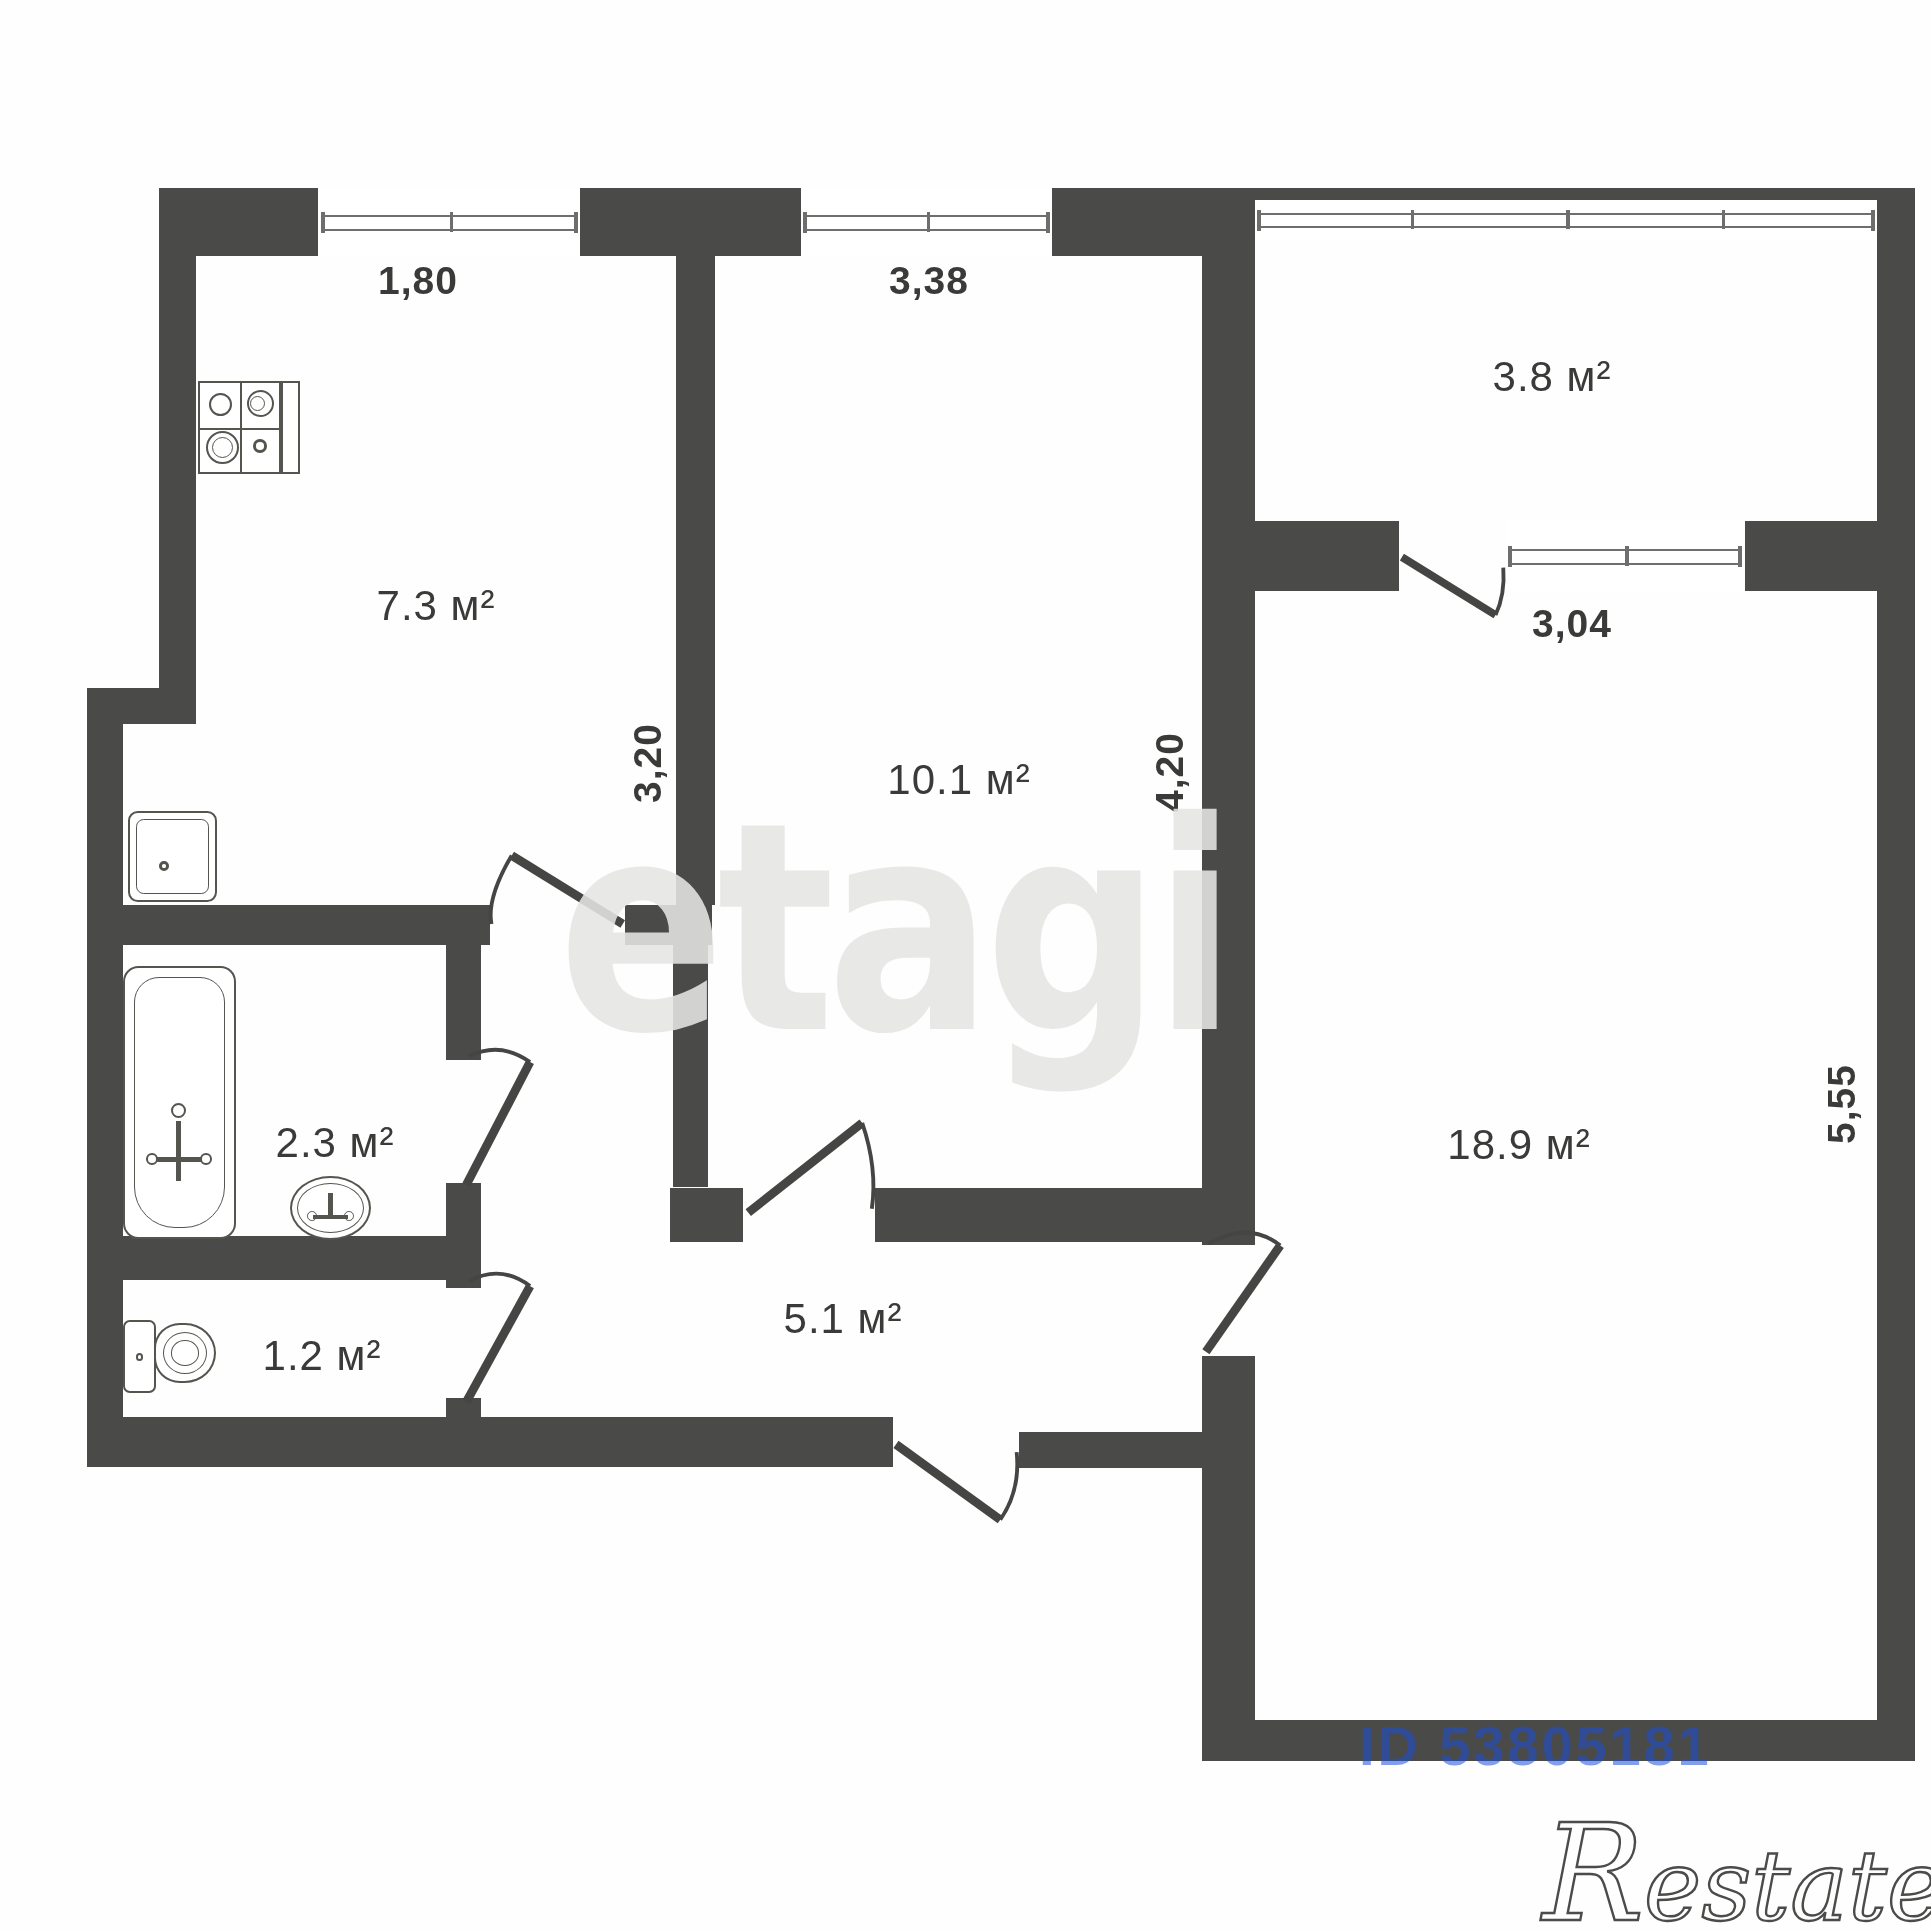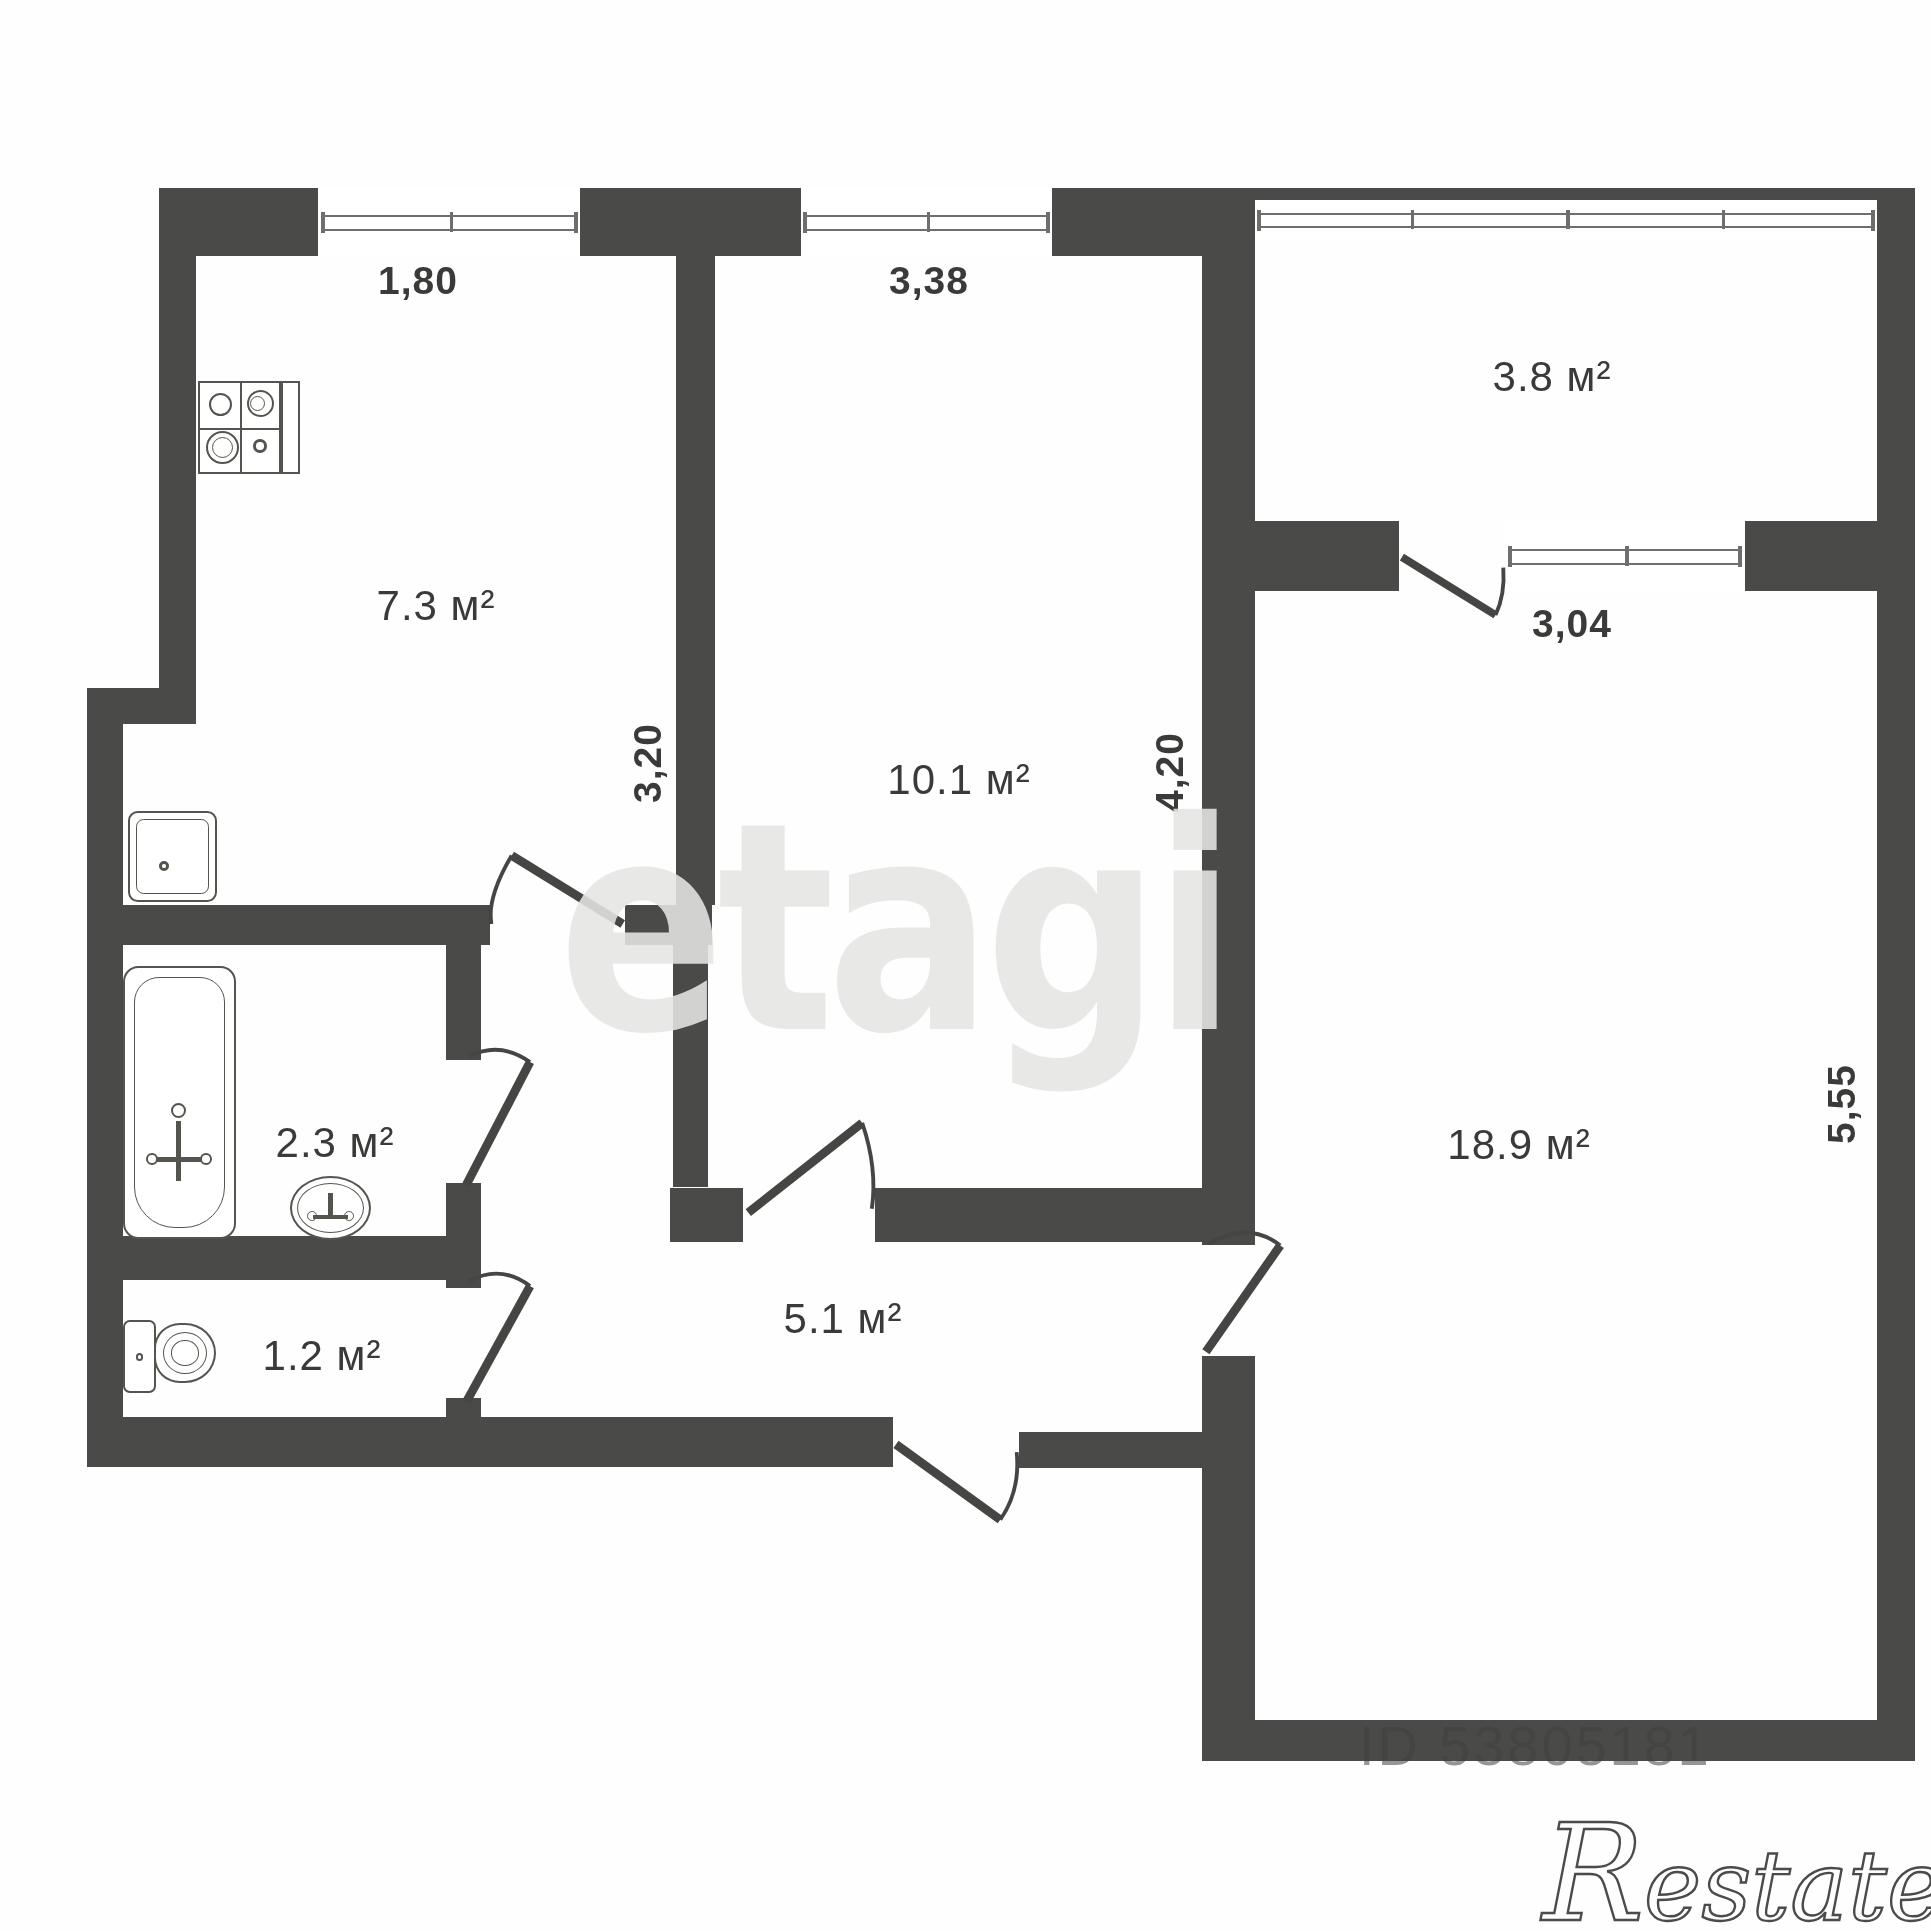--- a/index.html
+++ b/index.html
@@ -16,22 +16,22 @@
        transform:translate(-50%,-50%);letter-spacing:1px;}
   .dim{font-size:39px;font-weight:700;}
   .vlbl{transform:translate(-50%,-50%) rotate(-90deg);}
   .fix{position:absolute;box-sizing:border-box;}
   .ring{position:absolute;box-sizing:border-box;border:2.9px solid #55554f;border-radius:50%;}
   .doors{position:absolute;left:0;top:0;z-index:3;}
   
   .etagi{position:absolute;left:558px;top:784px;z-index:5;font-family:"DejaVu Sans",sans-serif;
          font-weight:bold;font-size:290px;line-height:1;letter-spacing:-9.7px;
          color:rgba(229,229,227,0.88);transform:scaleX(0.85);transform-origin:left center;}
-  .listing-id{position:absolute;left:1359px;top:1713px;z-index:6;font-size:56px;font-weight:400;
-         color:#404040;opacity:0.55;letter-spacing:2.9px;white-space:nowrap;}
+  .listing-id{position:absolute;left:1359px;top:1713px;z-index:6;font-size:56px;font-weight:700;
+         color:#1d4ed8;opacity:0.55;letter-spacing:2.9px;white-space:nowrap;}
   .restate{position:absolute;right:-13.5px;bottom:-9.7px;z-index:7;font-family:"DejaVu Serif",serif;
          font-style:italic;font-size:97px;line-height:1;color:transparent;
          -webkit-text-stroke:2.4px #4b4b49;white-space:nowrap;}
   .restate::first-letter{font-size:135px;}
 </style>
 </head>
 <body>
 
 <div class="plan">
 

